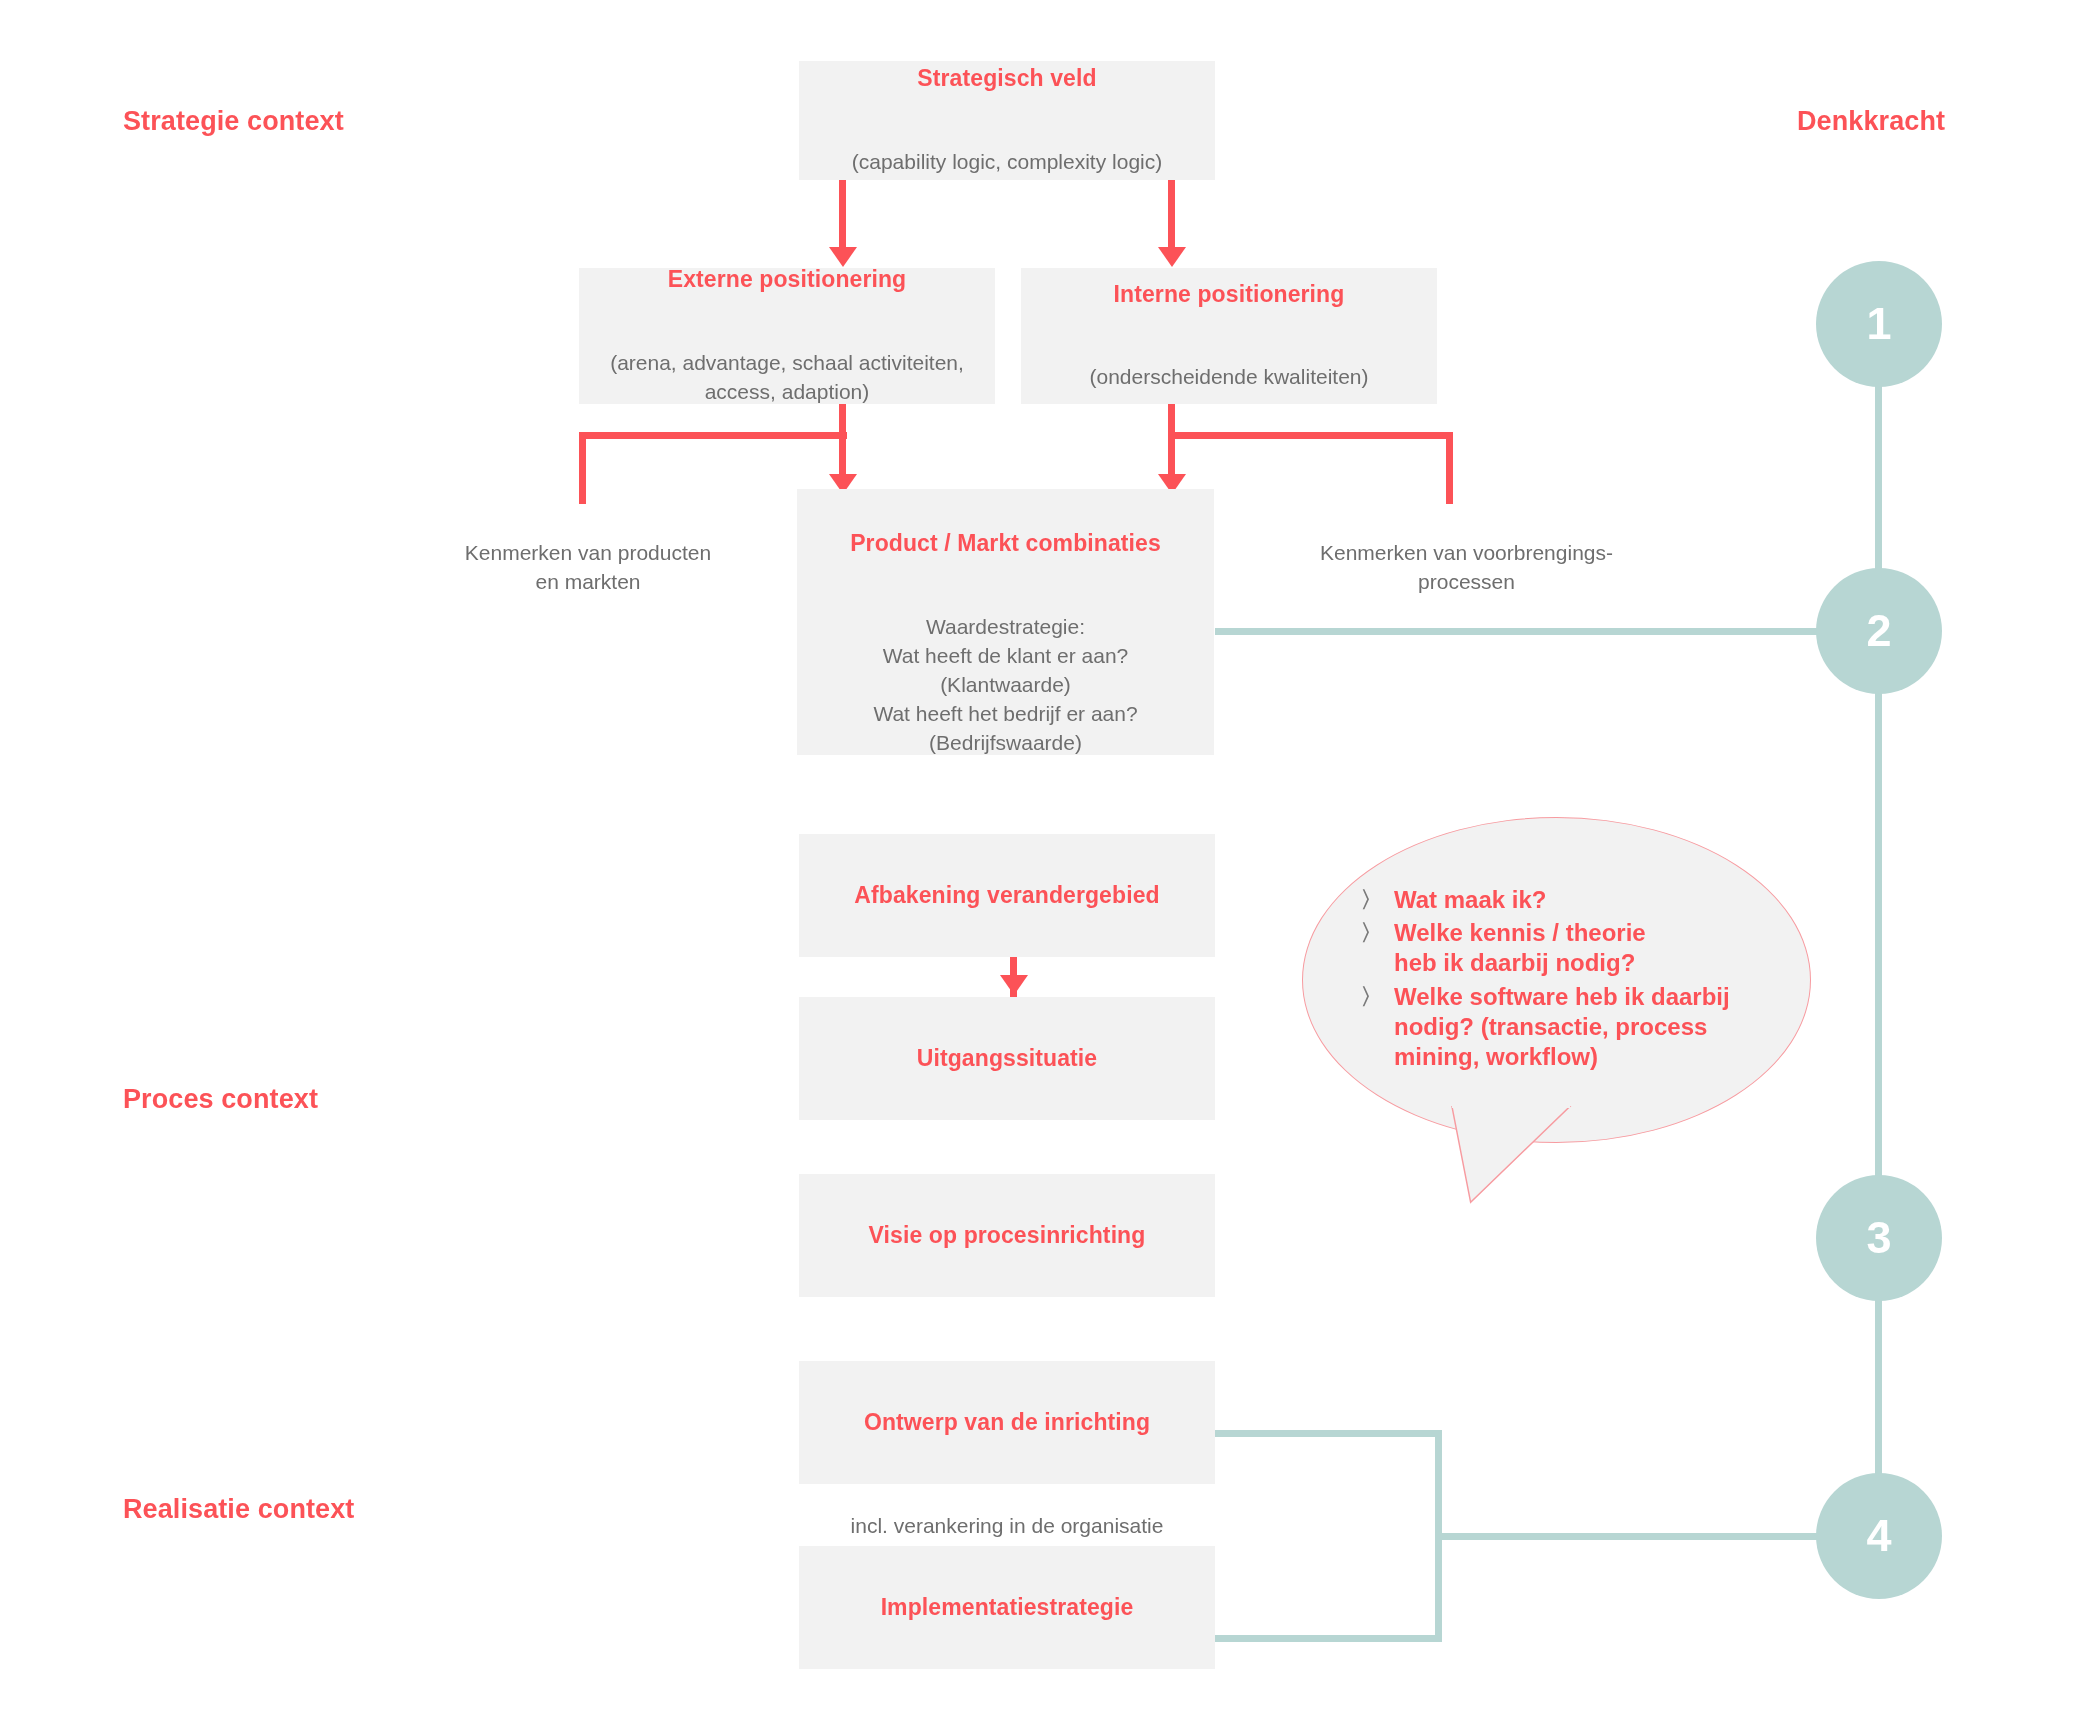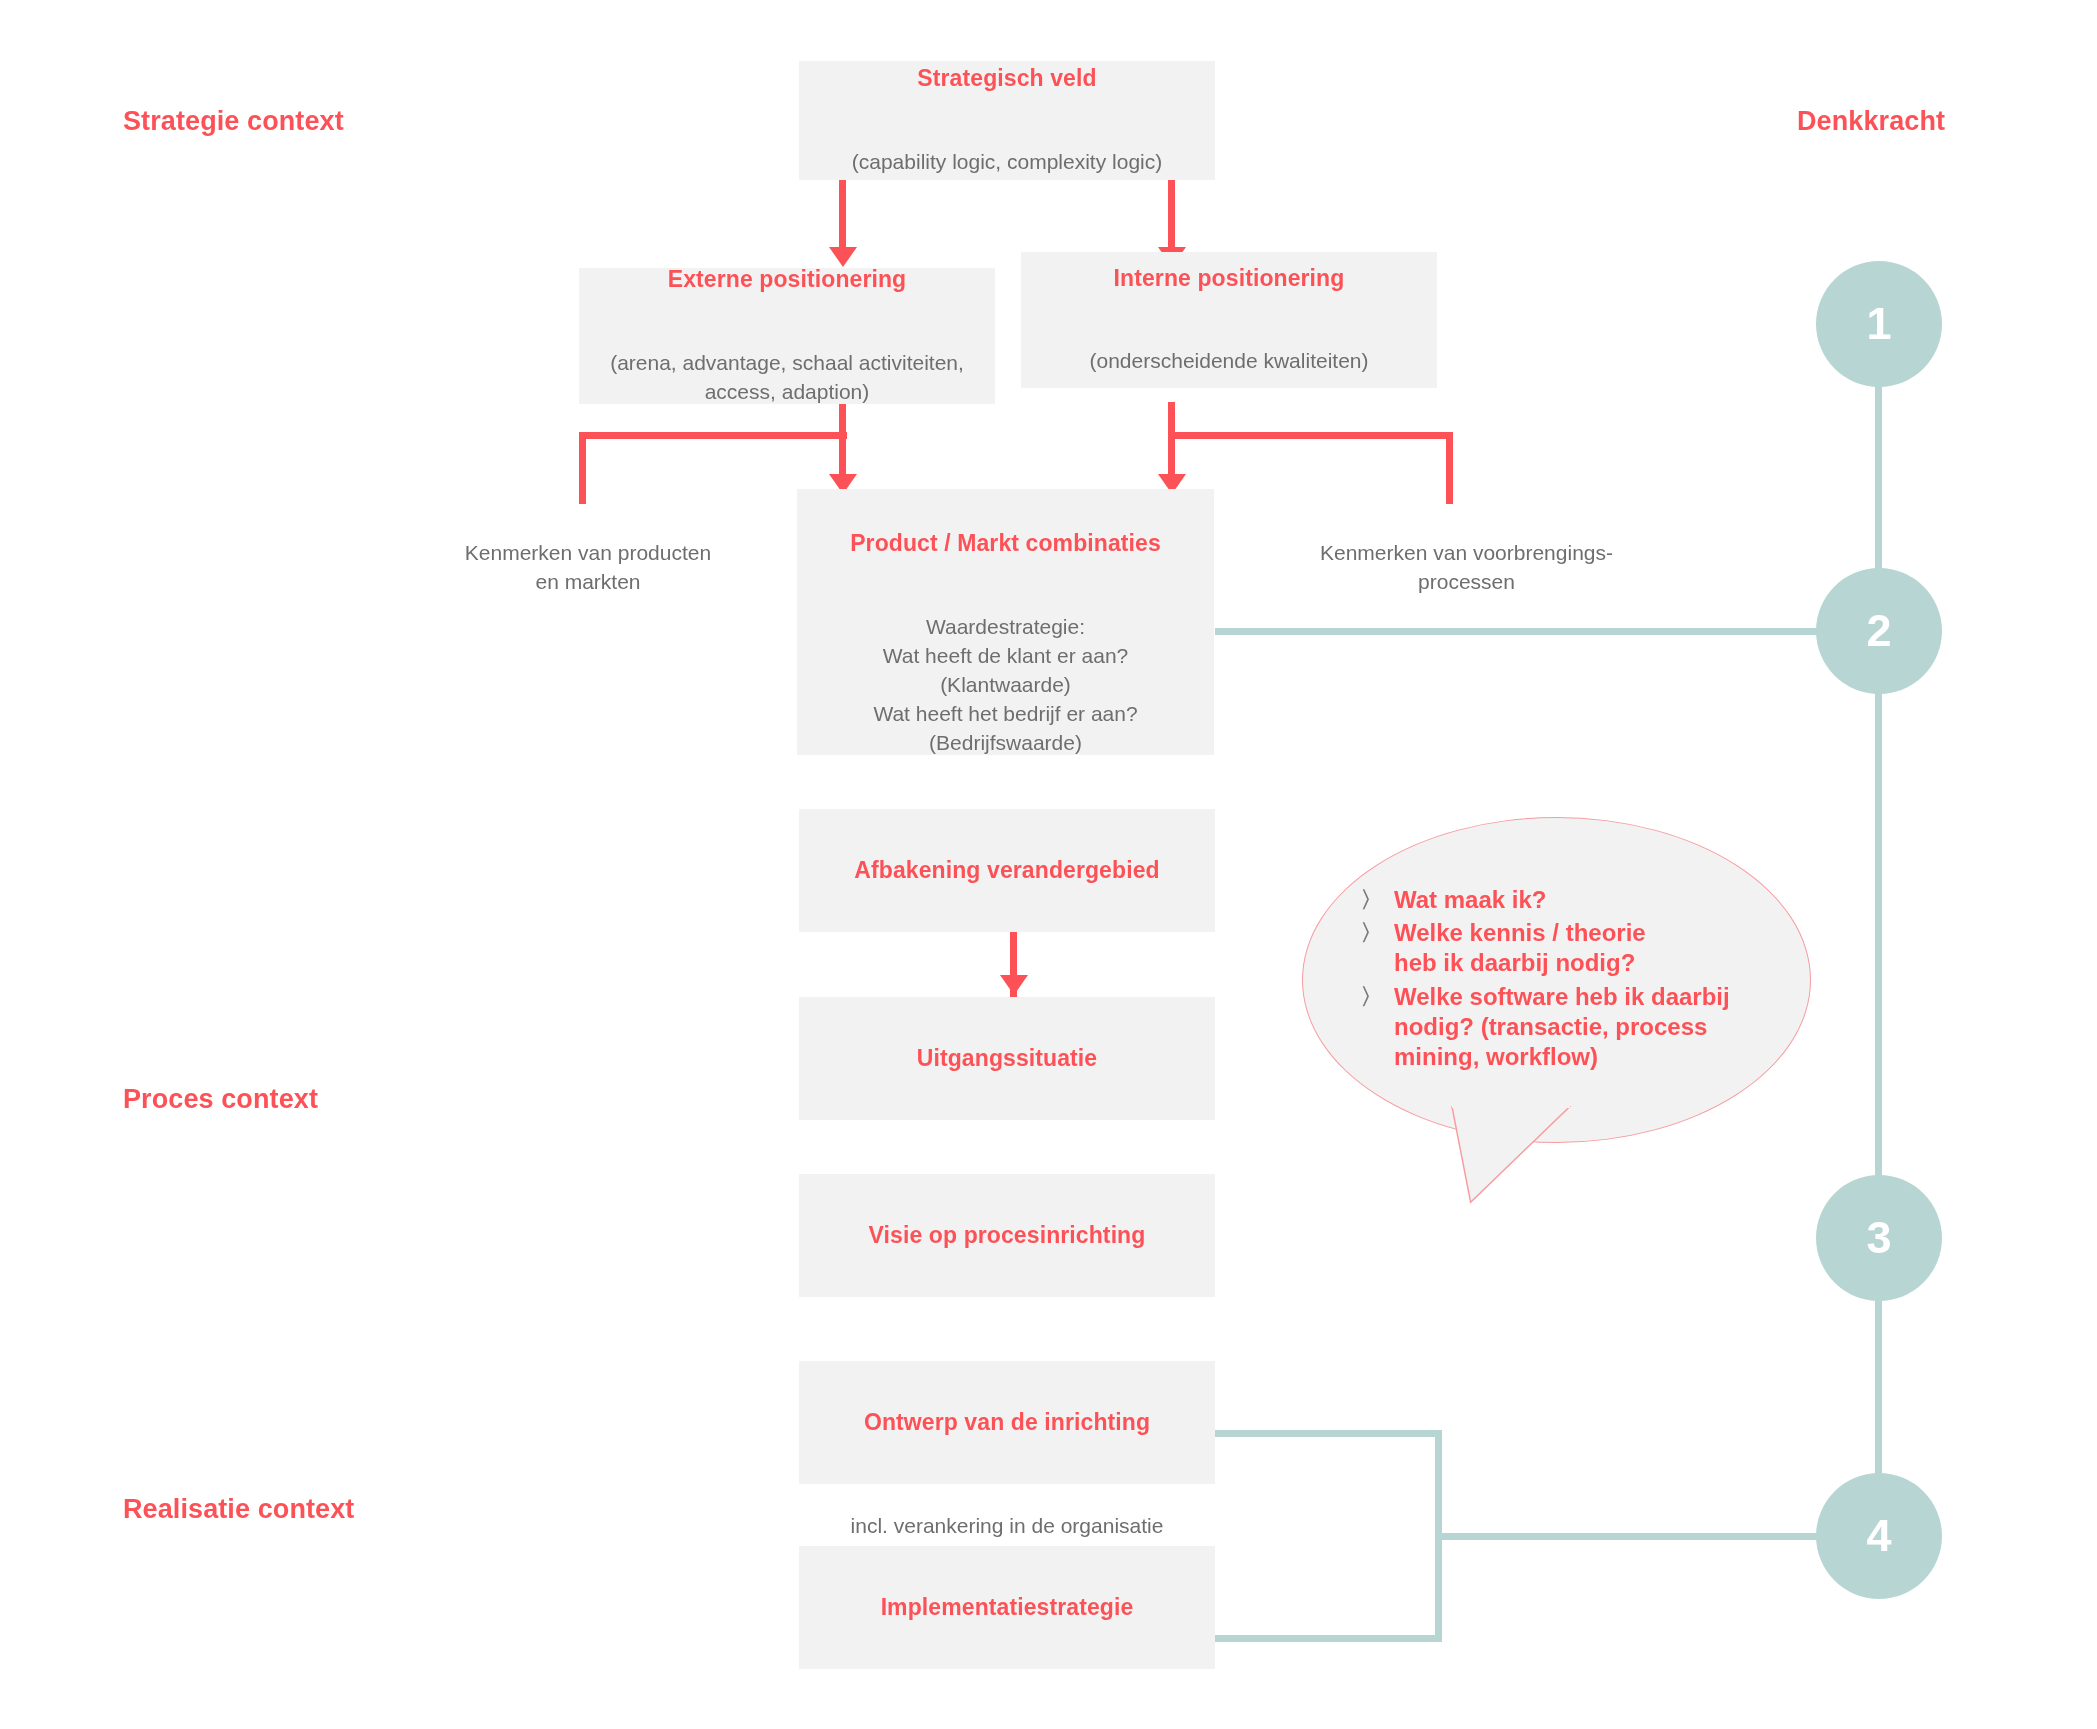--- a/index.html
+++ b/index.html
@@ -170,35 +170,35 @@
     <div class="box-title">Strategisch veld</div>
     <div class="box-sub" style="white-space:pre-line;">(capability logic, complexity logic)</div>
   </div>
 
   <div class="abs box" style="left:579px; top:268px; width:416px; height:136px;text-align:center;">
     <div class="box-title">Externe positionering</div>
     <div class="box-sub" style="white-space:pre-line;">(arena, advantage, schaal activiteiten,
 access, adaption)</div>
   </div>
 
-  <div class="abs box" style="left:1021px; top:252px; width:416px; height:136px;text-align:right;">
+  <div class="abs box" style="left:1021px; top:268px; width:416px; height:136px;text-align:right;">
     <div class="box-title">Interne positionering</div>
     <div class="box-sub" style="white-space:pre-line;">(onderscheidende kwaliteiten)</div>
   </div>
 
   <div class="abs box" style="left:797px; top:489px; width:417px; height:266px; justify-content:flex-start; padding-top:40px;">
     <div class="box-title">Product / Markt combinaties</div>
     <div class="box-sub" style="white-space:pre-line;">Waardestrategie:
 Wat heeft de klant er aan?
 (Klantwaarde)
 Wat heeft het bedrijf er aan?
 (Bedrijfswaarde)</div>
   </div>
 
-  <div class="abs box" style="left:799px; top:809px; width:416px; height:123px;">
+  <div class="abs box" style="left:799px; top:834px; width:416px; height:123px;">
     <div class="box-title">Afbakening verandergebied</div>
   </div>
 
   <div class="abs box" style="left:799px; top:997px; width:416px; height:123px;">
     <div class="box-title">Uitgangssituatie</div>
   </div>
 
   <div class="abs box" style="left:799px; top:1174px; width:416px; height:123px;">
     <div class="box-title">Visie op procesinrichting</div>
   </div>

